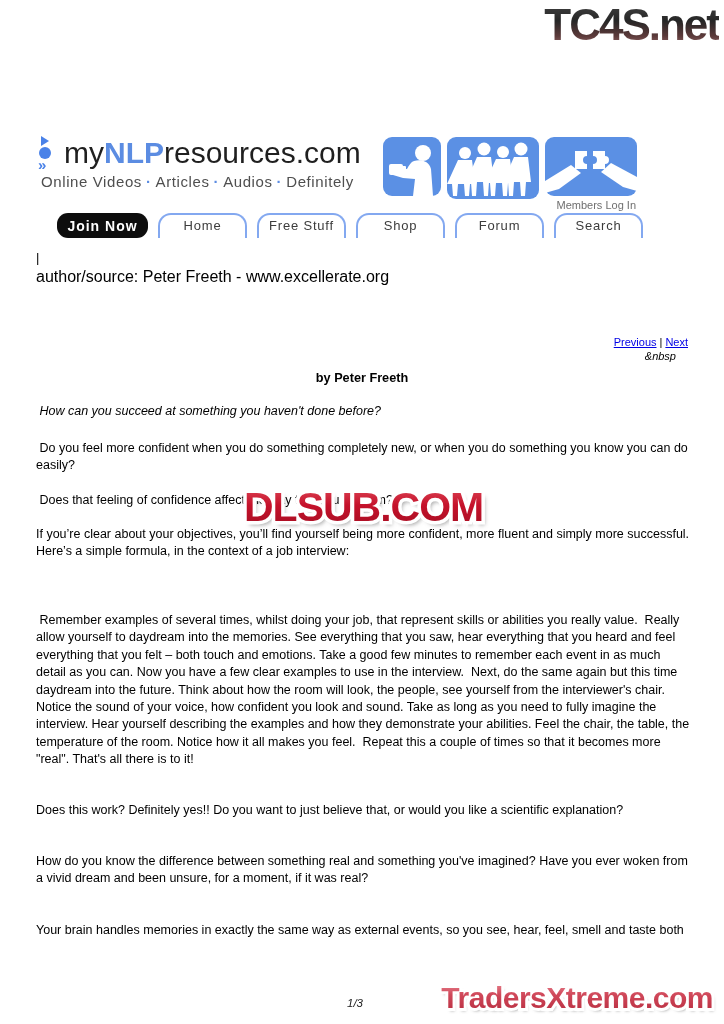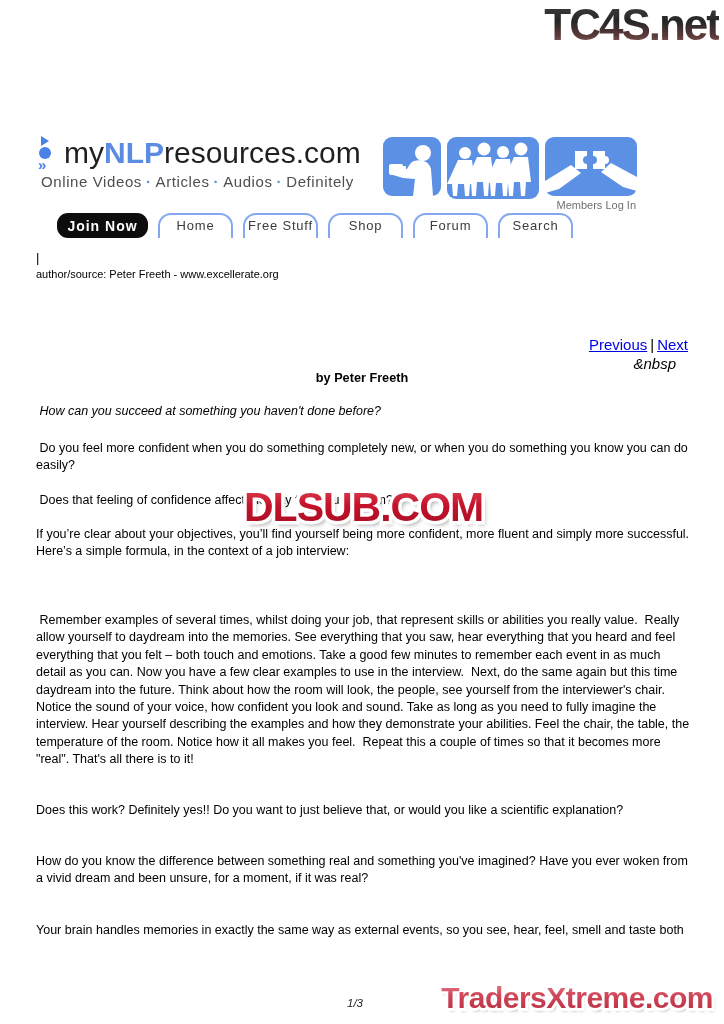--- a/index.html
+++ b/index.html
@@ -37,33 +37,33 @@
   .members { position: absolute; right: 88px; top: 199px; font-size: 11px; color: #6f6f6f; }
 
   
   .navrow { position: absolute; left: 57px; top: 213px; display: flex; gap: 10px; height: 25px; }
   .join {
     width: 91px; background: #0d0d0d; color: #fff; border-radius: 11px;
     font-size: 14px; font-weight: bold; letter-spacing: 1px;
     display: flex; align-items: center; justify-content: center;
   }
   .tab {
-    width: 75px; background: #fff; border: 2px solid #83a8f0; border-bottom: none;
+    width: 89px; background: #fff; border: 2px solid #83a8f0; border-bottom: none;
     border-radius: 13px 13px 0 0; color: #3c3c3c; font-size: 13px; letter-spacing: 0.8px;
     display: flex; align-items: center; justify-content: center; padding-bottom: 2px;
   }
 
   
   .title-row { position: absolute; left: 202px; top: 239px; font-size: 12.8px; white-space: nowrap; color: #000; }
   .title-bold { font-weight: bold; }
   .pub-date { margin-left: 10px; }
   .pipe { position: absolute; left: 36px; top: 250px; font-size: 13px; color: #000; }
-  .author { position: absolute; left: 36px; top: 268px; font-size: 11px; color: #000; }
+  .author { position: absolute; left: 36px; top: 268px; font-size: 16px; color: #000; }
 
-  .prevnext { position: absolute; right: 36px; top: 336px; text-align: right; font-size: 15px; }
+  .prevnext { position: absolute; right: 36px; top: 336px; text-align: right; font-size: 11px; }
   .prevnext a { color: #0000e5; text-decoration: underline; }
   .pn-sep { color: #000; padding: 0 3px; }
   .nbsp-line { margin-top: 2px; margin-right: 12px; color: #000; font-style: italic; }
 
   .byline { position: absolute; left: 0; top: 371px; width: 724px; text-align: center; font-weight: bold; font-size: 12.7px; color: #000; }
 
   
   .para { position: absolute; left: 36px; width: 655px; font-size: 12.5px; line-height: 17.4px; color: #000; white-space: pre-wrap; }
   .italic { font-style: italic; }
   .p1 { top: 403px; } .p2 { top: 440px; } .p3 { top: 492px; } .p4 { top: 526px; }

